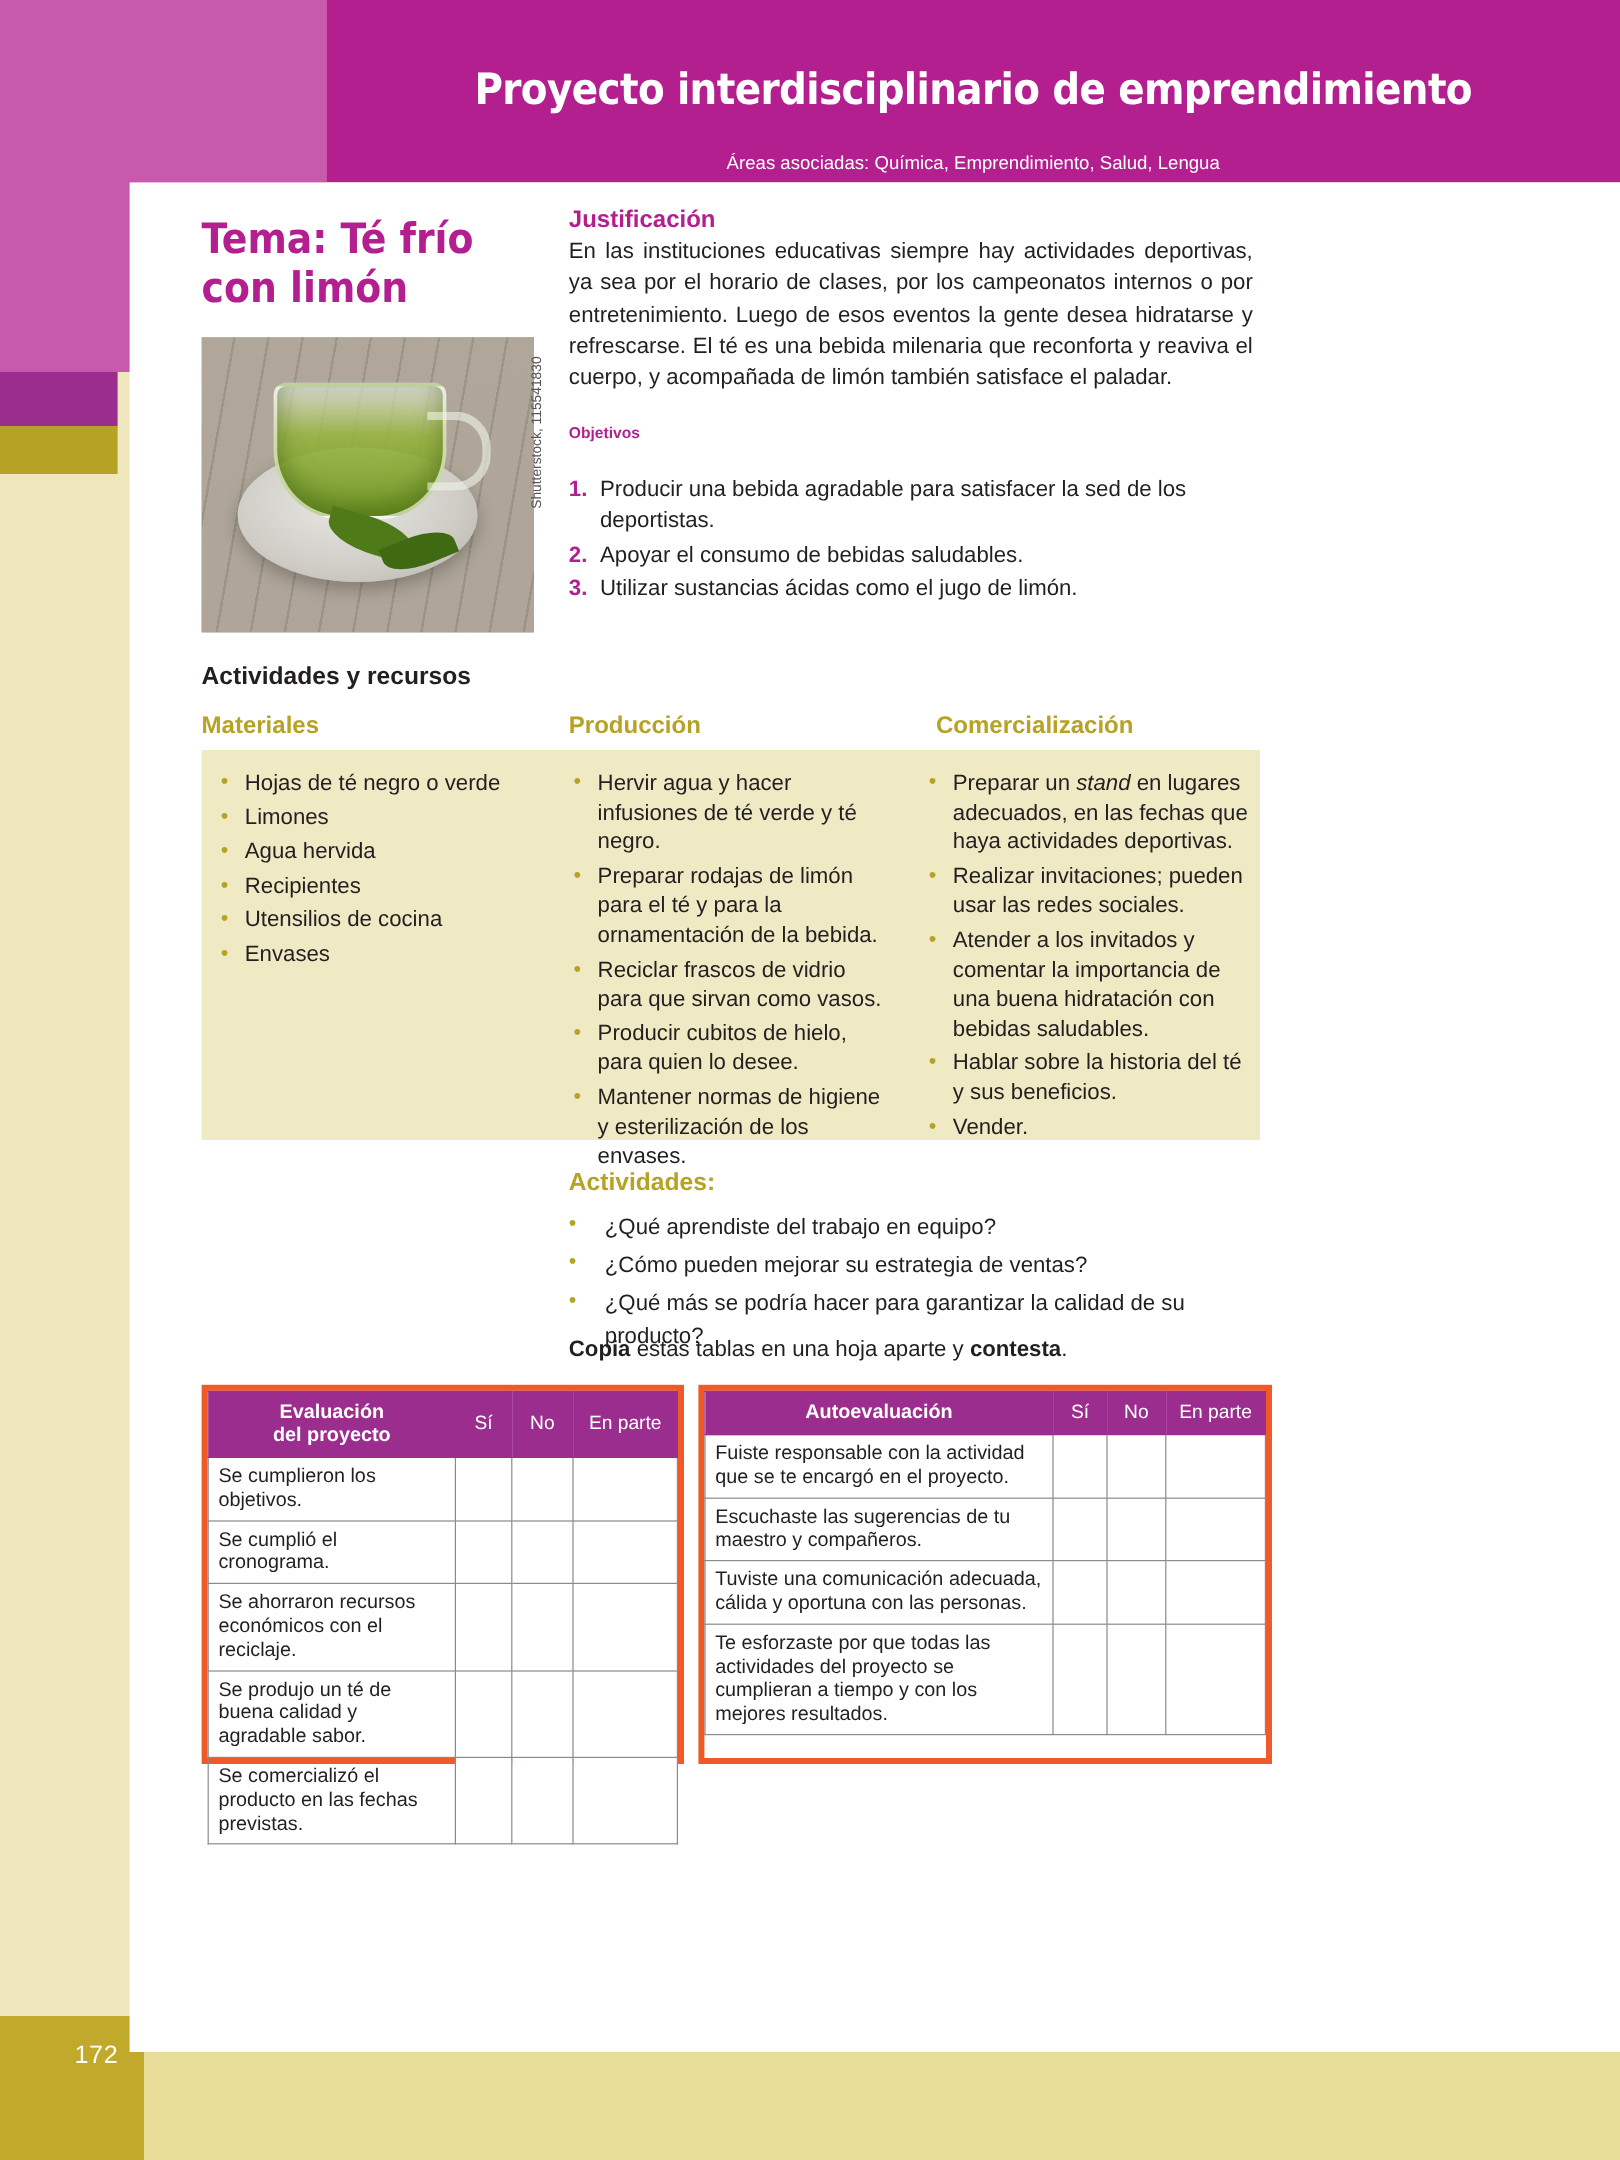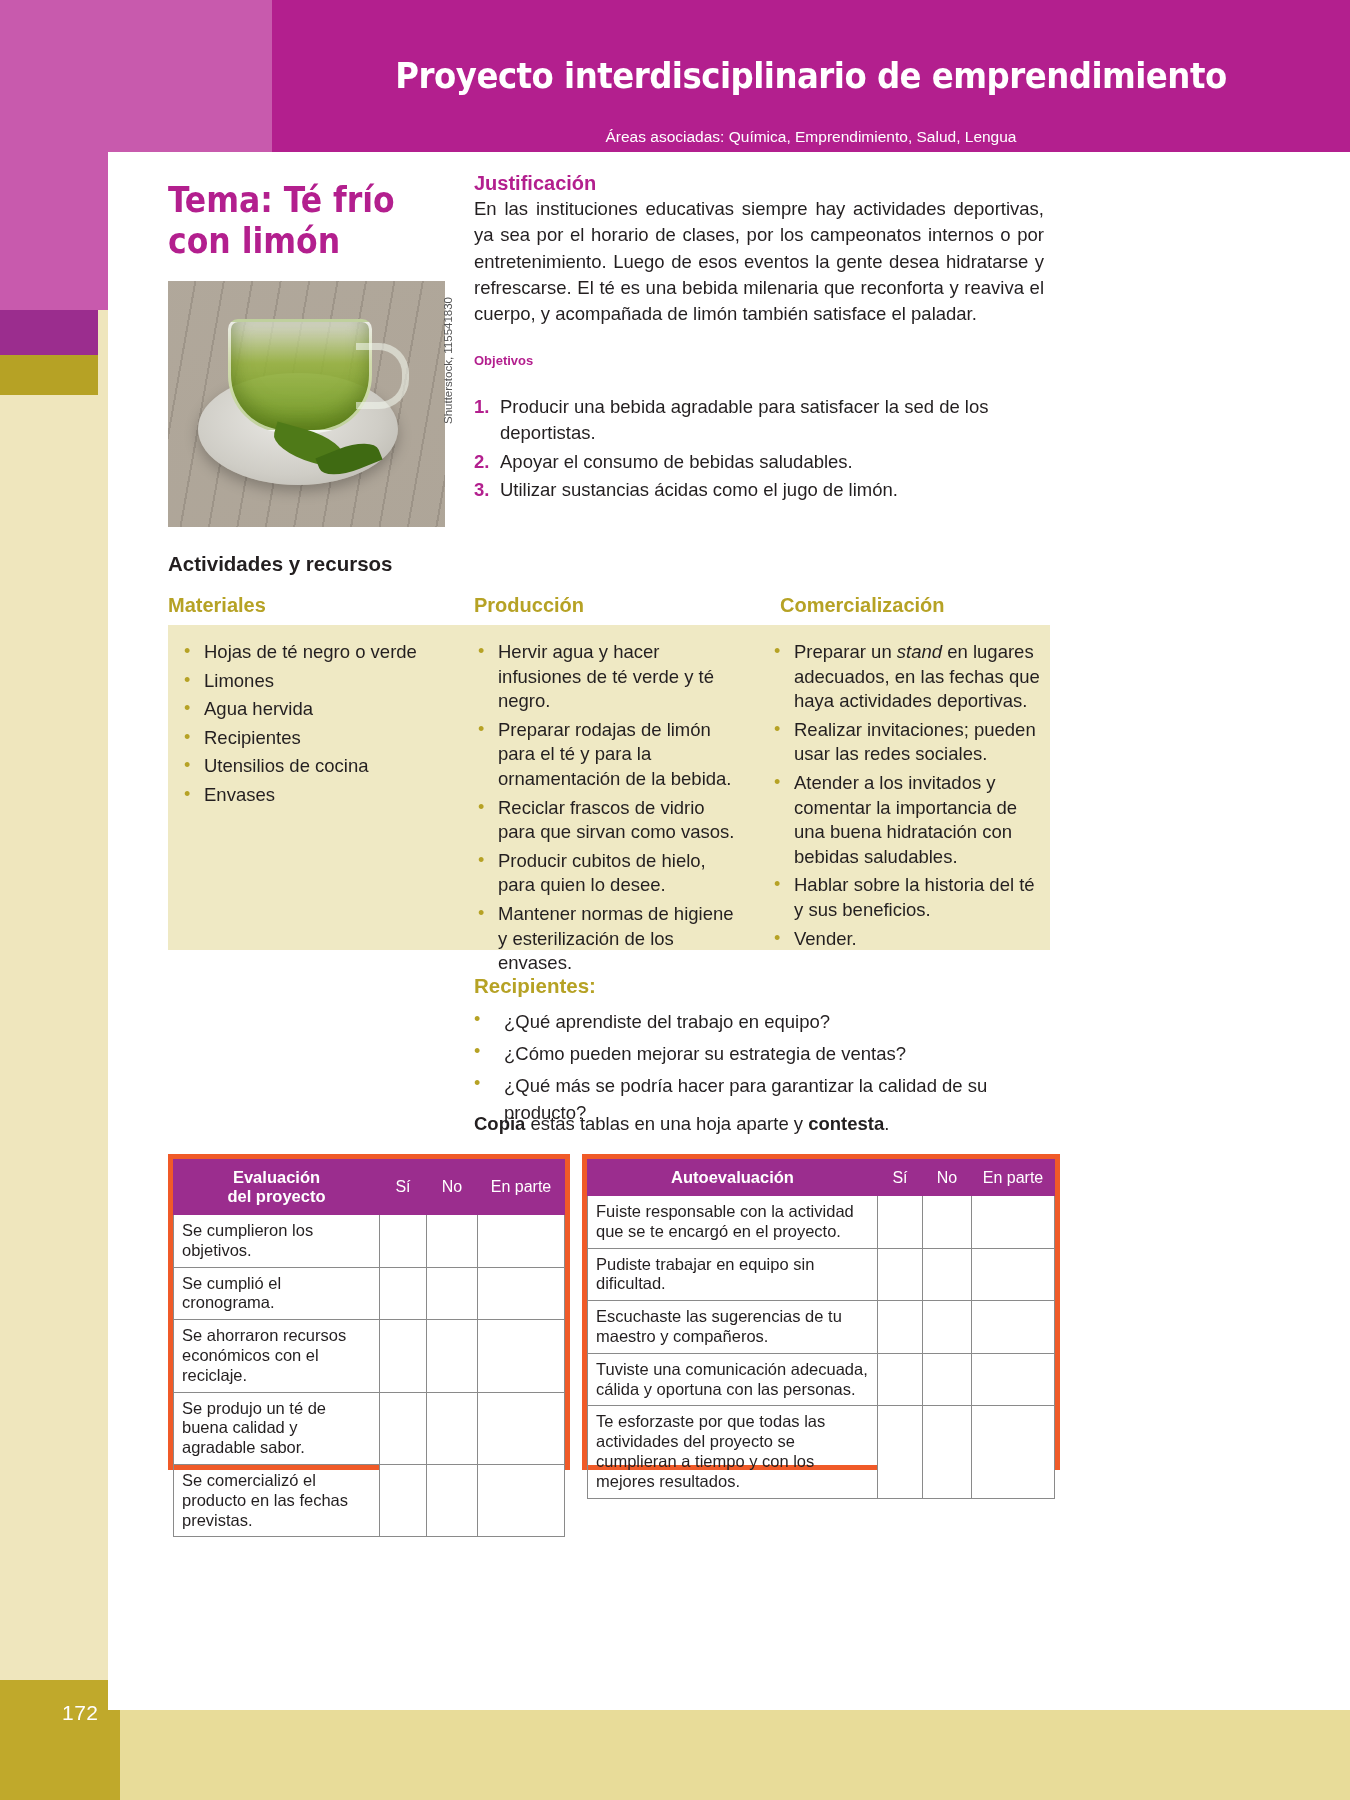--- a/index.html
+++ b/index.html
@@ -309,21 +309,21 @@
     <div class="bul">
       <span class="dot">•</span>
       <span>Hablar sobre la historia del té y sus beneficios.</span>
     </div>
     <div class="bul">
       <span class="dot">•</span>
       <span>Vender.</span>
     </div>
   </div>
 
-<div class="h-conc">Recipientes:</div>
+<div class="h-conc">Actividades:</div>
 <div class="conc-list" id="conclusions-list">
     <div class="bul">
       <span class="dot">•</span>
       <span>¿Qué aprendiste del trabajo en equipo?</span>
     </div>
     <div class="bul">
       <span class="dot">•</span>
       <span>¿Cómo pueden mejorar su estrategia de ventas?</span>
     </div>
     <div class="bul">
@@ -396,26 +396,20 @@
         </tr>
       </thead>
       <tbody>
         <tr>
           <td class="q">Fuiste responsable con la actividad que se te encargó en el proyecto.</td>
           <td class="mark"></td>
           <td class="mark"></td>
           <td class="mark"></td>
         </tr>
         <tr>
-          <td class="q">Pudiste trabajar en equipo sin dificultad.</td>
-          <td class="mark"></td>
-          <td class="mark"></td>
-          <td class="mark"></td>
-        </tr>
-        <tr>
           <td class="q">Escuchaste las sugerencias de tu maestro y compañeros.</td>
           <td class="mark"></td>
           <td class="mark"></td>
           <td class="mark"></td>
         </tr>
         <tr>
           <td class="q">Tuviste una comunicación adecuada, cálida y oportuna con las personas.</td>
           <td class="mark"></td>
           <td class="mark"></td>
           <td class="mark"></td>

